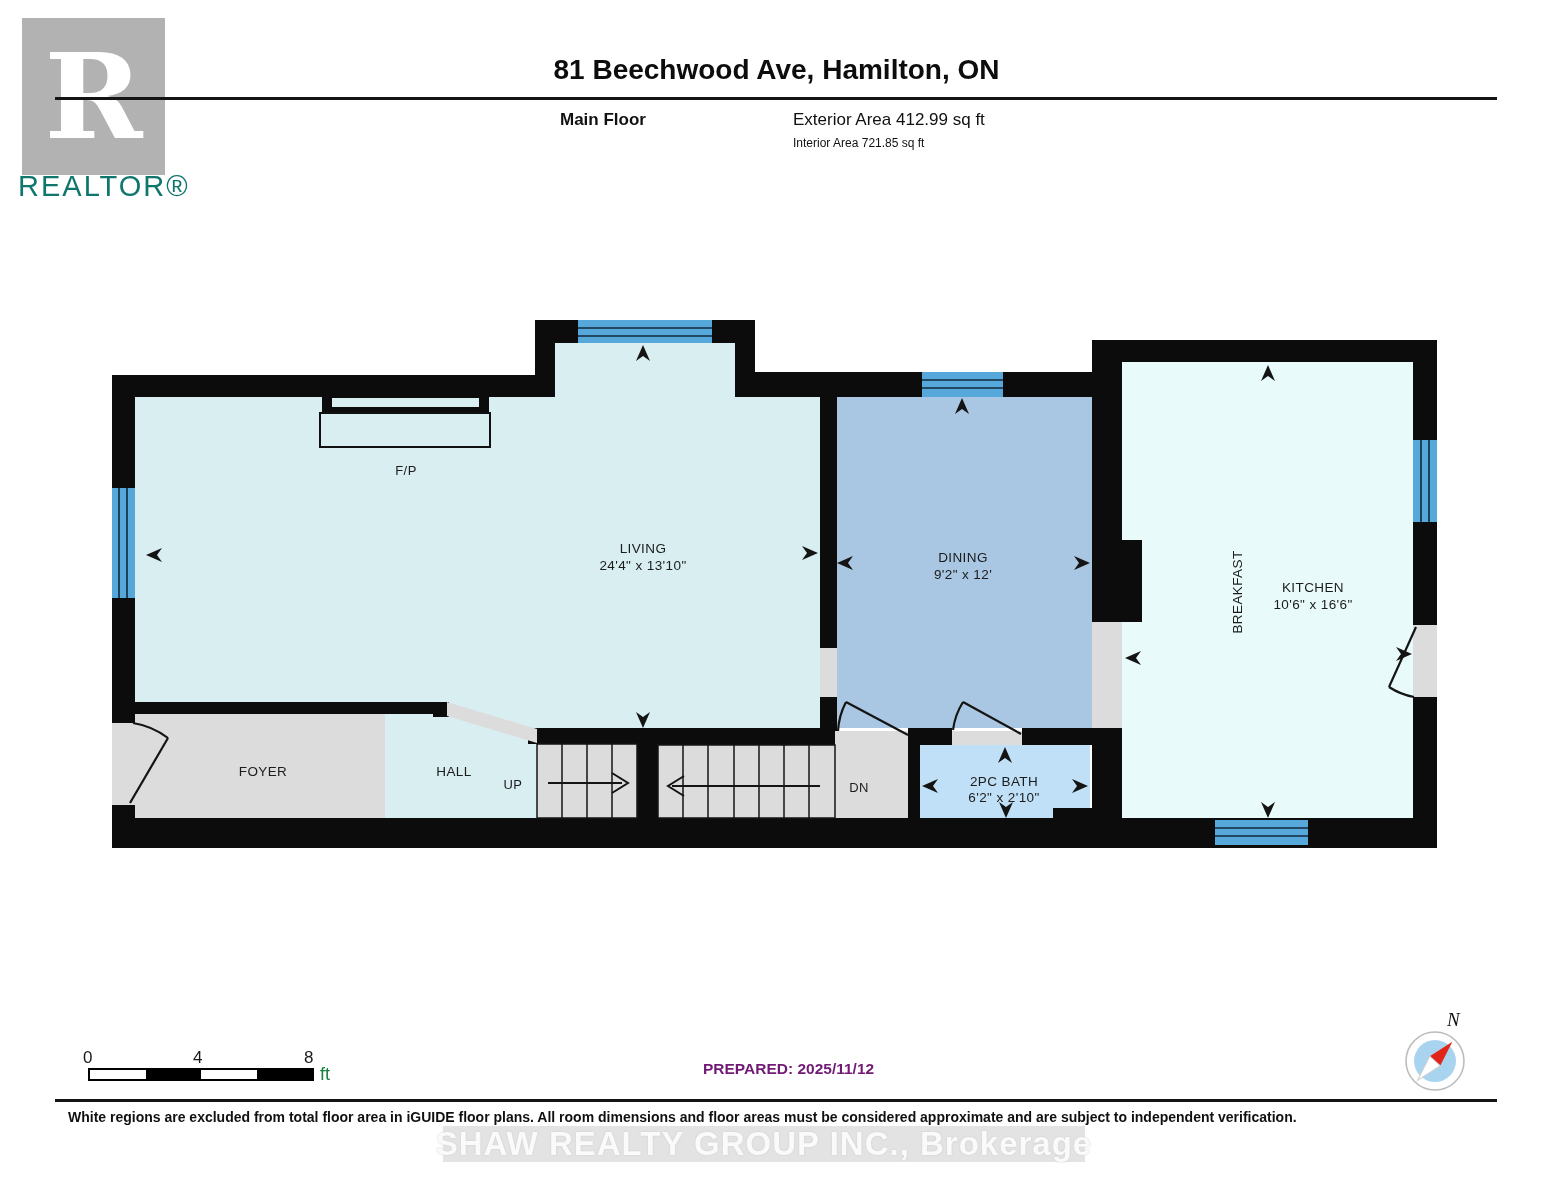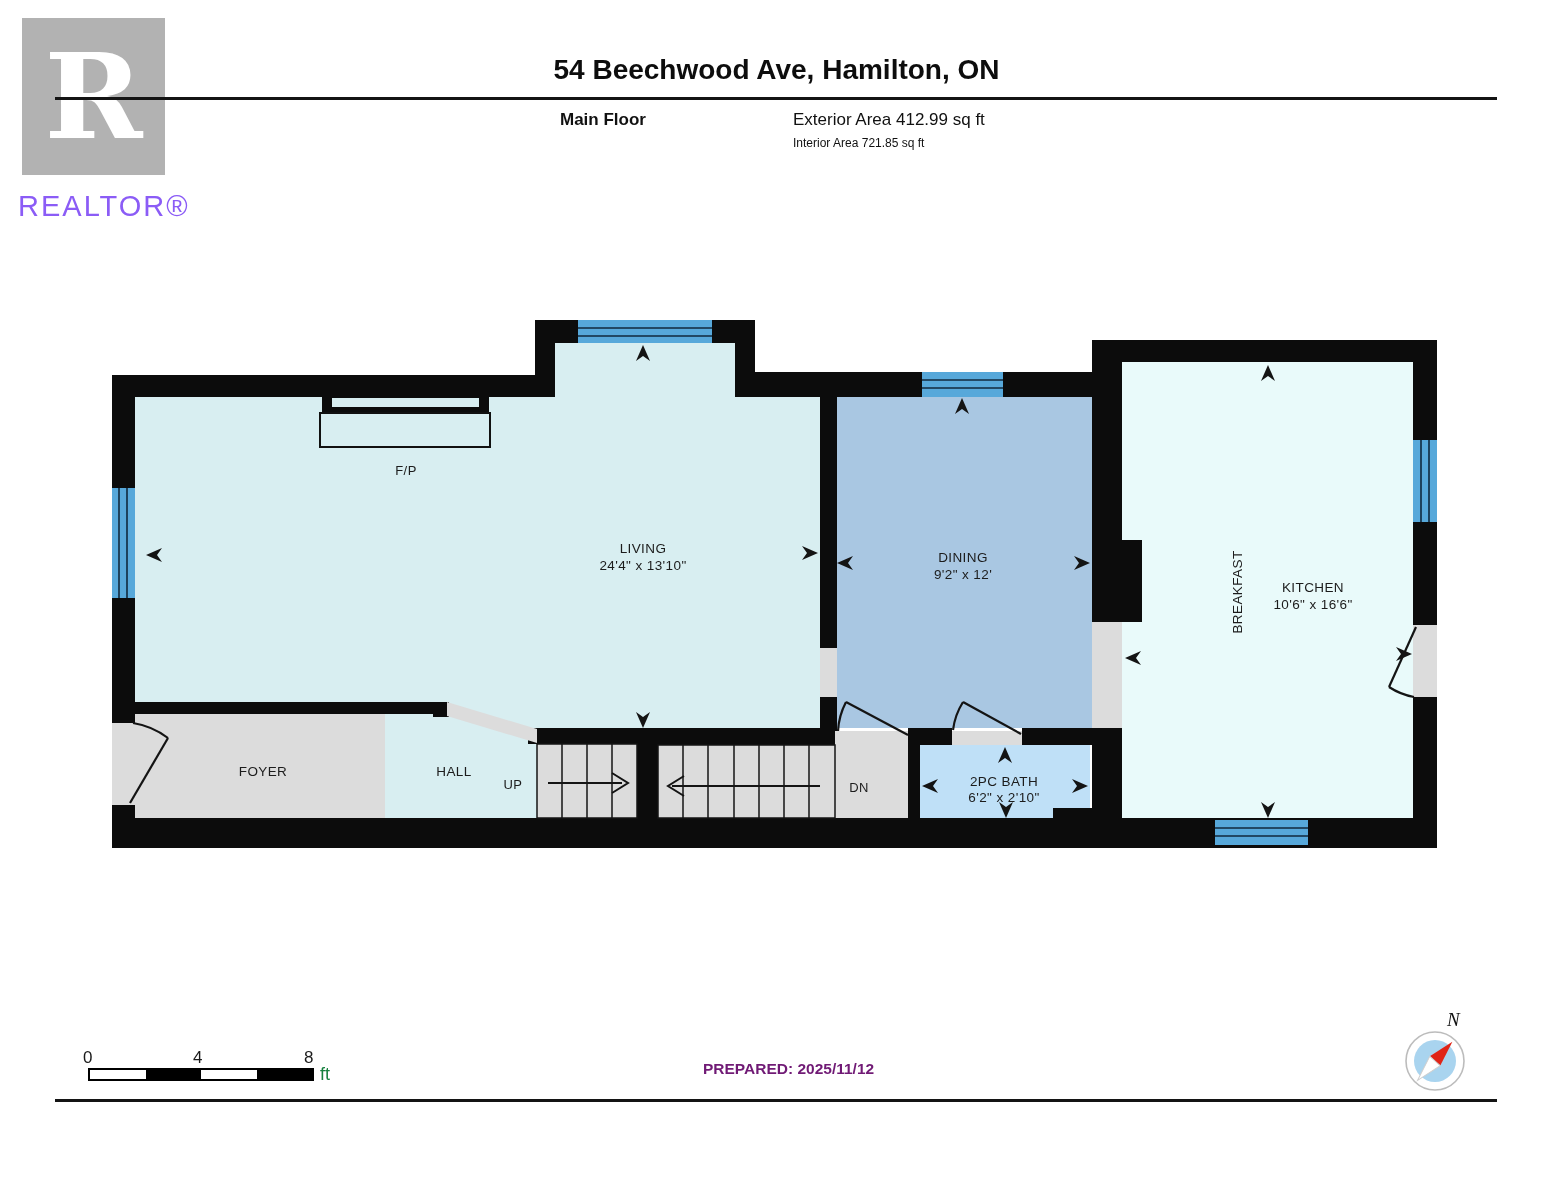--- a/index.html
+++ b/index.html
@@ -2,21 +2,21 @@
 <html><head>
 <meta charset="utf-8">
 <style>
   html,body{margin:0;padding:0;background:#ffffff;}
   #page{position:relative;width:1553px;height:1200px;background:#ffffff;overflow:hidden;
         font-family:"Liberation Sans",sans-serif;color:#111;}
   
   #logo-box{position:absolute;left:22px;top:18px;width:143px;height:157px;background:#b2b2b2;
             display:flex;align-items:center;justify-content:center;z-index:1;}
   #logo-box .r{font-family:"DejaVu Serif",serif;font-weight:bold;font-size:118px;color:#ffffff;line-height:1;}
-  #logo-caption{position:absolute;left:18px;top:170px;font-size:29px;letter-spacing:2px;color:#8b5cf6;z-index:1;margin-top:20px;}
+  #logo-caption{position:absolute;left:18px;top:170px;font-size:29px;letter-spacing:2px;color:#0f766e;z-index:1;}
   #page-title{position:absolute;left:0;right:0;top:54px;text-align:center;font-size:28px;font-weight:bold;color:#0d0d0d;}
   #title-rule{position:absolute;left:55px;top:97px;width:1442px;height:3px;background:#141414;z-index:2;}
   #floor-label{position:absolute;left:560px;top:110px;width:216px;font-size:17px;font-weight:bold;}
   #area-ext{position:absolute;left:793px;top:110px;font-size:17px;}
   #area-int{position:absolute;left:793px;top:136px;font-size:12px;}
   
   #plan{position:absolute;left:100px;top:300px;width:1360px;height:560px;}
   .room-label{font-family:"Liberation Sans",sans-serif;font-size:13.5px;fill:#1c1c1c;text-anchor:middle;letter-spacing:.4px;}
   .small-label{font-family:"Liberation Sans",sans-serif;font-size:13px;fill:#1c1c1c;text-anchor:middle;letter-spacing:.4px;}
   
@@ -41,21 +41,21 @@
 </style>
 </head>
 <body>
 
 <div id="page">
 
   <div id="logo-box">
     <span class="r">R</span>
   </div>
   <div id="logo-caption">REALTOR®</div>
-  <div id="page-title">54 Beechwood Ave, Hamilton, ON</div>
+  <div id="page-title">81 Beechwood Ave, Hamilton, ON</div>
   <div id="title-rule"></div>
   <div id="floor-label">Main Floor</div>
   <div id="area-ext">Exterior Area 412.99 sq ft</div>
   <div id="area-int">Interior Area 721.85 sq ft</div>
 
   <svg id="plan" viewBox="100 300 1360 560">
 
     <g>
       <rect x="555" y="343" width="180" height="56" fill="#d8eef1"></rect>
       <rect x="135" y="395" width="685" height="310" fill="#d8eef1"></rect>
@@ -236,14 +236,18 @@
     <text x="52" y="18" font-family="Liberation Serif,serif" font-style="italic" font-size="19" fill="#111">N</text>
     <circle cx="40" cy="53" r="29" fill="#ffffff" stroke="#bcbcbc" stroke-width="1.6"></circle>
     <circle cx="40" cy="53" r="21" fill="#a9d4ef"></circle>
     <g transform="rotate(42 40 53)">
       <polygon points="40,27 33,53 47,53" fill="#e02417"></polygon>
       <polygon points="40,79 33,53 47,53" fill="#ffffff" stroke="#cfcfcf" stroke-width="1"></polygon>
     </g>
   </svg>
 
   <div id="footer-rule"></div>
+  <div id="disclaimer">White regions are excluded from total floor area in iGUIDE floor plans. All room dimensions and floor areas must be considered approximate and are subject to independent verification.</div>
+  <div id="watermark">
+    <span>SHAW REALTY GROUP INC., Brokerage</span>
+  </div>
 
 </div>
 
 </body></html>

